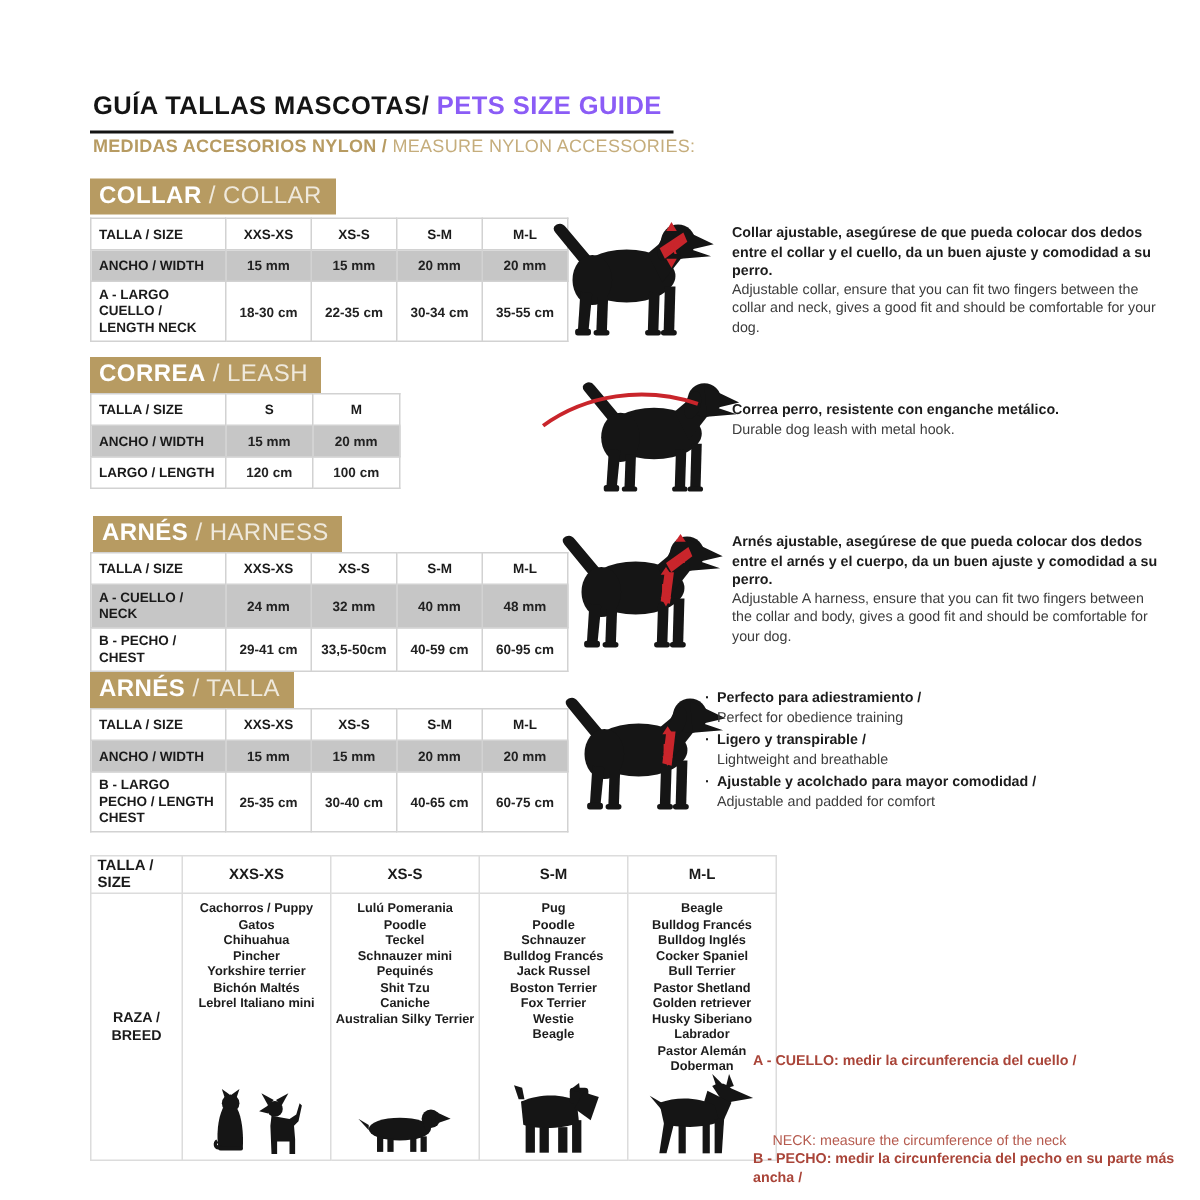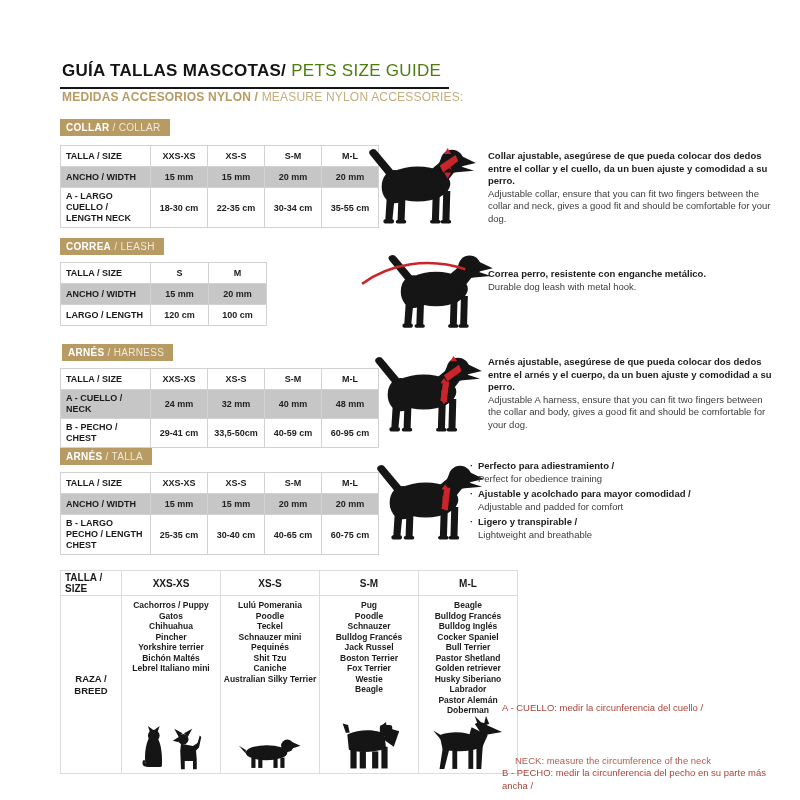--- a/index.html
+++ b/index.html
@@ -3,26 +3,26 @@
 <meta charset="utf-8">
 <style>
   html,body{margin:0;padding:0;background:#fff;}
   .page{position:relative;width:800px;height:800px;background:#fff;overflow:hidden;
         font-family:"Liberation Sans",sans-serif;color:#1a1a1a;}
   .abs{position:absolute;}
   
   .title{left:60px;top:50px;font-size:17px;letter-spacing:.3px;border-bottom:2px solid #141414;
          padding:0 8px 6px 2px;white-space:nowrap;}
   .title .b{font-weight:700;color:#141414;}
-  .title .l{font-weight:400;color:#4d7c0f;}
+  .title .l{font-weight:700;color:#8b5cf6;}
   .subtitle{left:62px;top:90px;font-size:12px;letter-spacing:.2px;white-space:nowrap;text-align:center;}
   .subtitle .b{font-weight:700;color:#b79b62;}
   .subtitle .l{font-weight:400;color:#c5ad7c;}
   
-  .badge{background:#b79b62;color:#fff;font-size:10px;padding:3px 9px 3px 6px;letter-spacing:.3px;white-space:nowrap;}
+  .badge{background:#b79b62;color:#fff;font-size:16px;padding:3px 9px 3px 6px;letter-spacing:.3px;white-space:nowrap;}
   .badge .b{font-weight:700;}
   .badge .l{font-weight:400;color:rgba(255,255,255,.78);}
   
   table.spec{border-collapse:collapse;table-layout:fixed;font-size:9px;background:#fff;}
   table.spec th,table.spec td{border:1px solid #d2d2d2;padding:3px 4px;height:14px;}
   table.spec .rowlabel{text-align:left;font-weight:700;padding-left:5px;line-height:11px;}
   table.spec .hdr{font-weight:700;text-align:center;}
   table.spec td{text-align:center;font-weight:600;color:#222;}
   tr.gray th,tr.gray td{background:#c6c6c6;}
   
@@ -36,21 +36,21 @@
   table.breeds th,table.breeds td{border:1px solid #dcdcdc;}
   table.breeds thead th{font-size:10px;font-weight:700;height:20px;text-align:center;}
   table.breeds thead th:first-child{text-align:left;padding-left:4px;}
   .breed-cell{vertical-align:top;height:175px;}
   .breed-cell .inner{display:flex;flex-direction:column;justify-content:space-between;align-items:center;height:175px;padding:3px 1px 2px;box-sizing:border-box;}
   .breed-list{font-size:8.5px;font-weight:700;line-height:10.5px;text-align:center;white-space:pre-line;color:#1c1c1c;}
   .raza{font-size:9.5px;font-weight:700;text-align:center;vertical-align:middle;line-height:12px;}
   .sil-row{display:flex;gap:4px;align-items:flex-end;justify-content:center;}
   
   .notes{left:502px;top:702px;width:292px;font-size:9.5px;line-height:12.5px;}
-  .note-bold{font-weight:400;color:#a94438;}
+  .note-bold{font-weight:700;color:#a94438;}
   .note-light{font-weight:400;color:#b55a4e;padding-left:13px;margin-top:40px;}
   figure{margin:0;}
 </style>
 </head>
 <body>
 
 <svg width="0" height="0" style="position:absolute" aria-hidden="true">
   <defs>
     <g id="dog-shape" fill="#151515">
       <path d="M31,44 L9,17 Q6,13 10,11 Q14,9 17,13 L38,38 Z"></path>
@@ -237,26 +237,26 @@
       <text x="85" y="52" font-size="10" font-weight="bold" fill="#c9252b" text-anchor="middle">B</text>
       <path d="M81,55 L89,55 L85,62 Z" fill="#c9252b"></path>
     </svg>
   </figure>
   <div class="abs desc bullets" style="left:470px;top:460px">
     <div class="item">
       <div class="es">Perfecto para adiestramiento /</div>
       <div class="en">Perfect for obedience training</div>
     </div>
     <div class="item">
+      <div class="es">Ligero y transpirable /</div>
+      <div class="en">Lightweight and breathable</div>
+    </div>
+    <div class="item">
       <div class="es">Ajustable y acolchado para mayor comodidad /</div>
       <div class="en">Adjustable and padded for comfort</div>
-    </div>
-    <div class="item">
-      <div class="es">Ligero y transpirable /</div>
-      <div class="en">Lightweight and breathable</div>
     </div>
   </div>
 
   <table class="abs breeds" style="left:60px;top:570px;width:441px">
     <thead>
       <tr>
         <th style="width:55px">TALLA / SIZE</th>
         <th style="width:96px">XXS-XS</th>
         <th style="width:96px">XS-S</th>
         <th style="width:96px">S-M</th>

